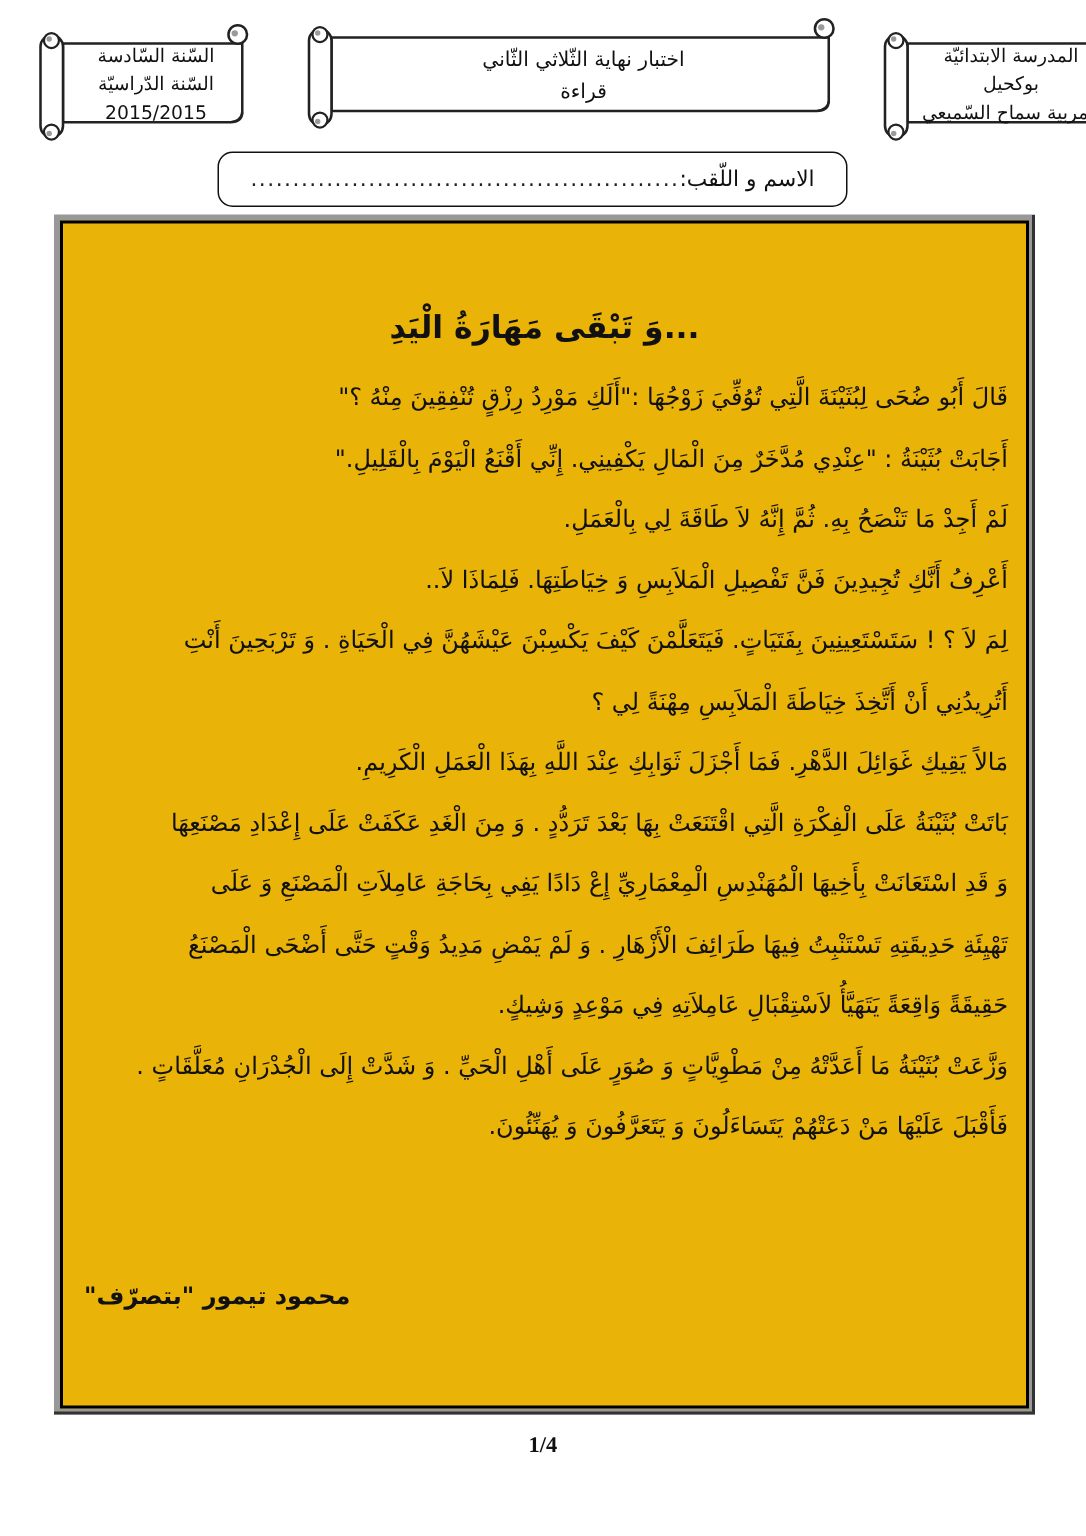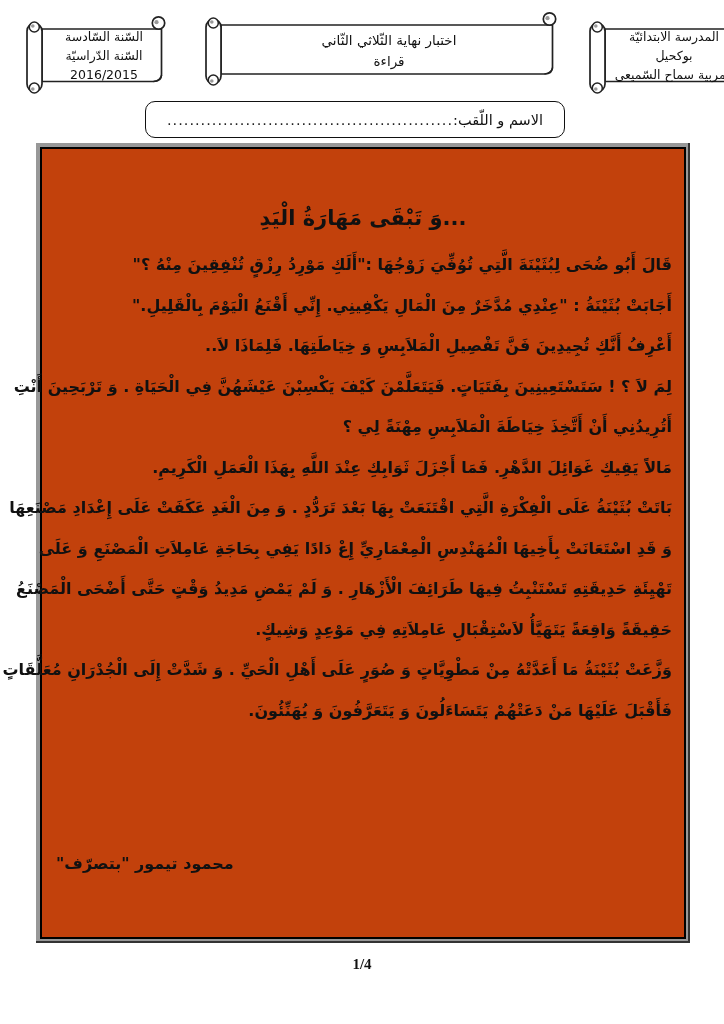--- a/index.html
+++ b/index.html
@@ -28,30 +28,30 @@
     direction:rtl; font-size:14.5px;
   }
   #name-box .dots{letter-spacing:1px; color:#222;}
   
   #main-frame{
     position:absolute; left:36px; top:143px; width:654px; height:800px;
     background:#989898; padding:4px; box-sizing:border-box;
     box-shadow:inset -2px -2px 0 #333333;
   }
   #main-box{
-    position:relative; width:100%; height:100%; background:#c2410c;
+    position:relative; width:100%; height:100%; background:#eab308;
     border:2px solid #000; box-sizing:border-box;
   }
   #passage-title{
     margin-top:54px; text-align:center; direction:rtl;
     font-size:21px; font-weight:bold; line-height:30px;
   }
   #passage{margin:12px 12px 0 10px; direction:rtl;}
   .pline{
-    text-align:right; direction:rtl; font-weight:bold;
+    text-align:right; direction:rtl; font-weight:normal;
     font-size:16px; line-height:40.5px; white-space:nowrap; overflow:visible;
   }
   #author{
     position:absolute; top:705px; left:14px;
     direction:rtl; font-weight:bold; font-size:16px;
   }
   
   #page-number{
     position:absolute; left:0; right:0; top:956px; text-align:center;
     font-family:"Liberation Serif", serif; font-weight:bold; font-size:15px;
@@ -70,21 +70,21 @@
       <circle cx="131.5" cy="8.2" r="2.1" fill="#9a9a9a"></circle>
       <rect x="2" y="9.5" width="15" height="68" rx="7.5" fill="#fff" stroke="#222" stroke-width="1.7"></rect>
       <circle cx="9.3" cy="13" r="5" fill="#fff" stroke="#222" stroke-width="1.5"></circle>
       <circle cx="7.8" cy="12" r="1.8" fill="#9a9a9a"></circle>
       <circle cx="9.3" cy="74" r="5" fill="#fff" stroke="#222" stroke-width="1.5"></circle>
       <circle cx="7.8" cy="75" r="1.8" fill="#9a9a9a"></circle>
     </svg>
     <div class="banner-text">
       <div>السّنة السّادسة</div>
       <div>السّنة الدّراسيّة</div>
-      <div>2016/2015</div>
+      <div>2015/2015</div>
     </div>
   </div>
 
   <div class="banner" id="banner-exam">
     <svg width="354" height="80" viewBox="0 0 354 80">
       <path d="M17 15 H348.5 V57 Q348.5 64 340.5 64 H17 Z" fill="#fff" stroke="#222" stroke-width="1.7"></path>
       <path d="M340.5 64 Q347 63.3 348.8 57.5" fill="none" stroke="#222" stroke-width="1.4"></path>
       <circle cx="345.5" cy="9" r="6.2" fill="#fff" stroke="#222" stroke-width="1.7"></circle>
       <circle cx="343.5" cy="8.2" r="2.1" fill="#9a9a9a"></circle>
       <rect x="2" y="9.5" width="15" height="64" rx="7.5" fill="#fff" stroke="#222" stroke-width="1.7"></rect>
@@ -122,20 +122,21 @@
     <span>الاسم و اللّقب:</span>
       <span class="dots">...................................................</span>
   </div>
 
   <div id="main-frame">
     <div id="main-box">
       <div id="passage-title">...وَ تَبْقَى مَهَارَةُ الْيَدِ</div>
       <div id="passage">
         <div class="pline">قَالَ أَبُو ضُحَى لِبُثَيْنَةَ الَّتِي تُوُفِّيَ زَوْجُهَا :"أَلَكِ مَوْرِدُ رِزْقٍ تُنْفِقِينَ مِنْهُ ؟"</div>
         <div class="pline">أَجَابَتْ بُثَيْنَةُ : "عِنْدِي مُدَّخَرٌ مِنَ الْمَالِ يَكْفِينِي. إِنِّي أَقْنَعُ الْيَوْمَ بِالْقَلِيلِ."</div>
+        <div class="pline">لَمْ أَجِدْ مَا تَنْصَحُ بِهِ. ثُمَّ إِنَّهُ لاَ طَاقَةَ لِي بِالْعَمَلِ.</div>
         <div class="pline">أَعْرِفُ أَنَّكِ تُجِيدِينَ فَنَّ تَفْصِيلِ الْمَلاَبِسِ وَ خِيَاطَتِهَا. فَلِمَاذَا لاَ..</div>
         <div class="pline">لِمَ لاَ ؟ ! سَتَسْتَعِينِينَ بِفَتَيَاتٍ. فَيَتَعَلَّمْنَ كَيْفَ يَكْسِبْنَ عَيْشَهُنَّ فِي الْحَيَاةِ . وَ تَرْبَحِينَ أَنْتِ</div>
         <div class="pline">أَتُرِيدُنِي أَنْ أَتَّخِذَ خِيَاطَةَ الْمَلاَبِسِ مِهْنَةً لِي ؟</div>
         <div class="pline">مَالاً يَقِيكِ غَوَائِلَ الدَّهْرِ. فَمَا أَجْزَلَ ثَوَابِكِ عِنْدَ اللَّهِ بِهَذَا الْعَمَلِ الْكَرِيمِ.</div>
         <div class="pline">بَاتَتْ بُثَيْنَةُ عَلَى الْفِكْرَةِ الَّتِي اقْتَنَعَتْ بِهَا بَعْدَ تَرَدُّدٍ . وَ مِنَ الْغَدِ عَكَفَتْ عَلَى إِعْدَادِ مَصْنَعِهَا</div>
         <div class="pline">وَ قَدِ اسْتَعَانَتْ بِأَخِيهَا الْمُهَنْدِسِ الْمِعْمَارِيِّ إِعْ دَادًا يَفِي بِحَاجَةِ عَامِلاَتِ الْمَصْنَعِ وَ عَلَى</div>
         <div class="pline">تَهْيِئَةِ حَدِيقَتِهِ تَسْتَنْبِتُ فِيهَا طَرَائِفَ الْأَزْهَارِ . وَ لَمْ يَمْضِ مَدِيدُ وَقْتٍ حَتَّى أَضْحَى الْمَصْنَعُ</div>
         <div class="pline">حَقِيقَةً وَاقِعَةً يَتَهَيَّأُ لاَسْتِقْبَالِ عَامِلاَتِهِ فِي مَوْعِدٍ وَشِيكٍ.</div>
         <div class="pline">وَزَّعَتْ بُثَيْنَةُ مَا أَعَدَّتْهُ مِنْ مَطْوِيَّاتٍ وَ صُوَرٍ عَلَى أَهْلِ الْحَيِّ . وَ شَدَّتْ إِلَى الْجُدْرَانِ مُعَلَّقَاتٍ .</div>
         <div class="pline">فَأَقْبَلَ عَلَيْهَا مَنْ دَعَتْهُمْ يَتَسَاءَلُونَ وَ يَتَعَرَّفُونَ وَ يُهَنِّئُونَ.</div>

